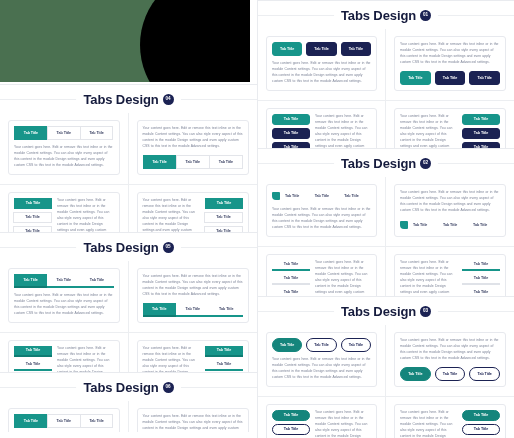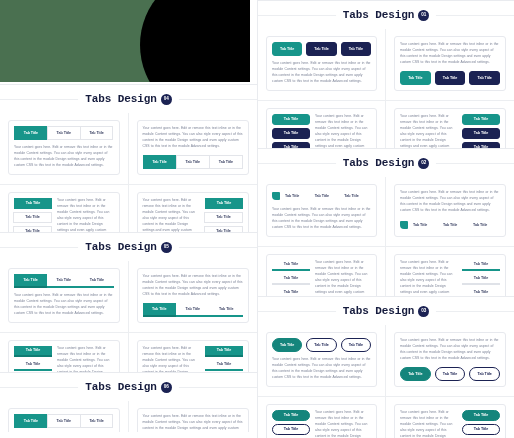--- a/index.html
+++ b/index.html
@@ -50,22 +50,22 @@
   .sec-rule {
     position: absolute; left: 0; right: 0; top: 50%; height: 1px;
     background: #eceef1;
   }
   .chip {
     position: relative; z-index: 2;
     display: flex; align-items: center; gap: 4px;
     background: #fff; padding: 2px 7px; border-radius: 11px;
   }
   .chip-label {
-    font-size: 11px; font-weight: 700; color: #151b3d;
-    letter-spacing: -0.1px; white-space: nowrap; font-family: Liberation Mono, monospace;
+    font-size: 13px; font-weight: 700; color: #151b3d;
+    letter-spacing: -0.1px; white-space: nowrap;
   }
   .chip-badge {
     width: 11px; height: 11px; border-radius: 50%;
     background: #1b2253; color: #fff;
     font-size: 4.6px; font-weight: 700;
     display: flex; align-items: center; justify-content: center;
     line-height: 1;
   }
 
   

